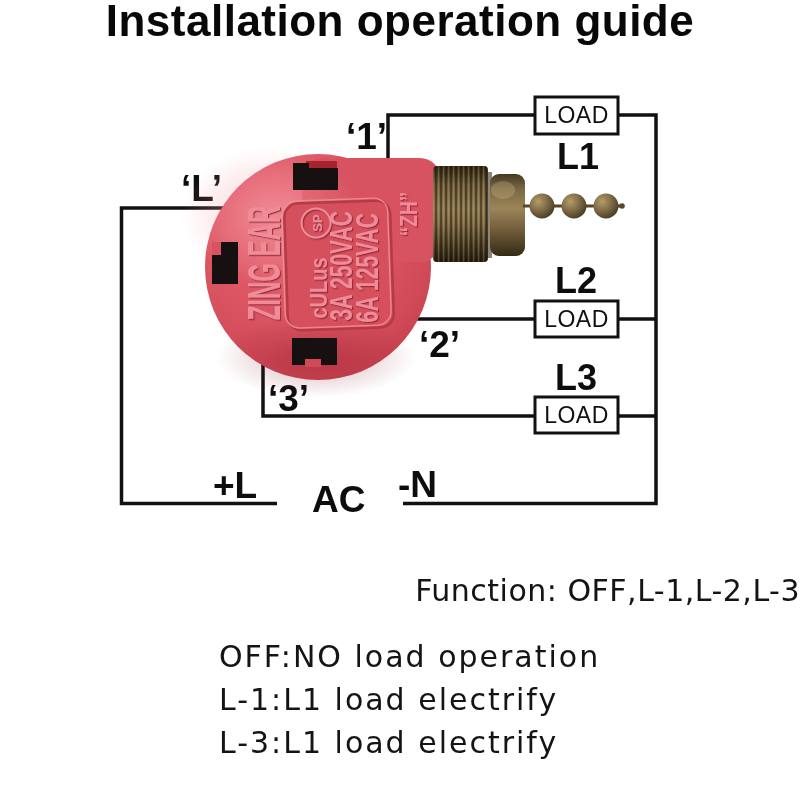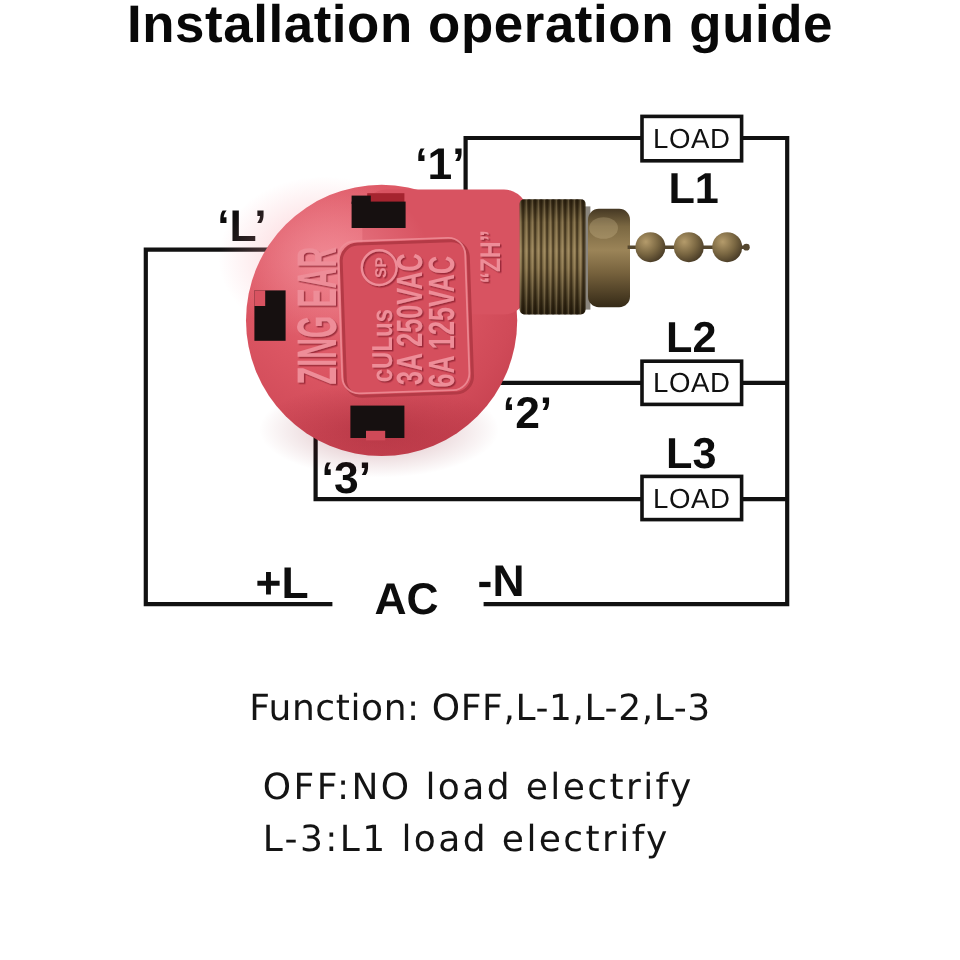--- a/index.html
+++ b/index.html
@@ -7,21 +7,21 @@
         font-family:"Liberation Sans",sans-serif;}
   .title{position:absolute;top:-4px;left:0;width:800px;margin:0;text-align:center;
          font-size:44px;font-weight:bold;letter-spacing:.5px;color:#080808;
          font-family:"Liberation Sans",sans-serif;}
   .diagram-svg{position:absolute;top:0;left:0;}
   .diagram-svg text{font-family:"Liberation Sans",sans-serif;}
   .wire-label{font-size:37px;font-weight:bold;fill:#0d0d0d;}
   .line-label{font-size:36px;font-weight:bold;fill:#0d0d0d;}
   .load-label{font-size:23px;fill:#111;letter-spacing:.5px;}
   .emboss{font-weight:bold;fill:#ee8d98;}
-  .function-line{position:absolute;top:573px;left:0;width:800px;text-align:center;
+  .function-line{position:absolute;top:573px;left:0;width:800px;text-align:right;
          font-size:30px;letter-spacing:.5px;color:#141414;
          font-family:"DejaVu Sans",sans-serif;}
   .instructions{position:absolute;top:635px;left:219px;font-size:30px;line-height:43px;
          letter-spacing:2px;color:#141414;font-family:"DejaVu Sans",sans-serif;}
 </style>
 </head>
 <body>
 
 <div class="page">
 
@@ -146,17 +146,18 @@
         <circle cx="542" cy="206" r="12.5" fill="url(#beadG)"></circle>
         <circle cx="574" cy="206" r="12.5" fill="url(#beadG)"></circle>
         <circle cx="606" cy="206" r="12.5" fill="url(#beadG)"></circle>
       </g>
     </g>
   </svg>
 
   <div class="function-line">Function: OFF,L-1,L-2,L-3</div>
 
   <div class="instructions">
-    <div>OFF:NO load electrify</div>
+    <div>OFF:NO load operation</div>
+    <div>L-1:L1 load electrify</div>
     <div>L-3:L1 load electrify</div>
   </div>
 
 </div>
 
 </body></html>

